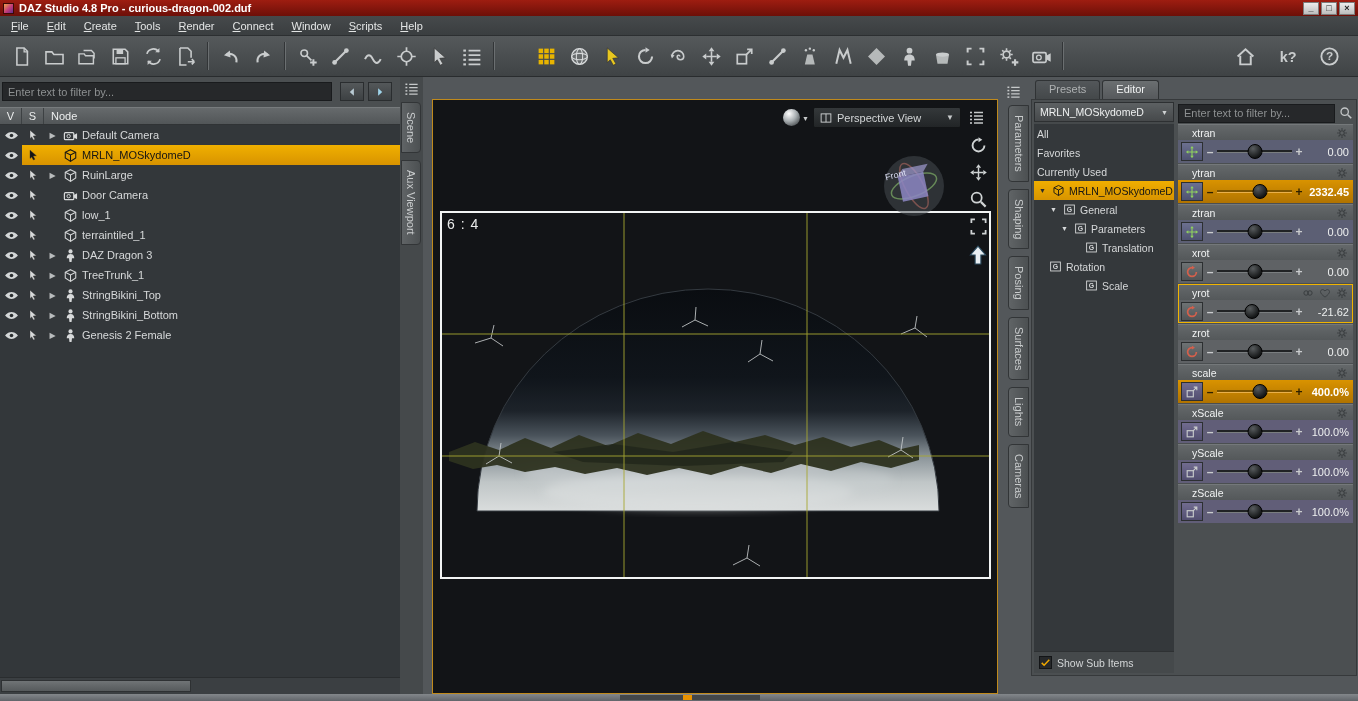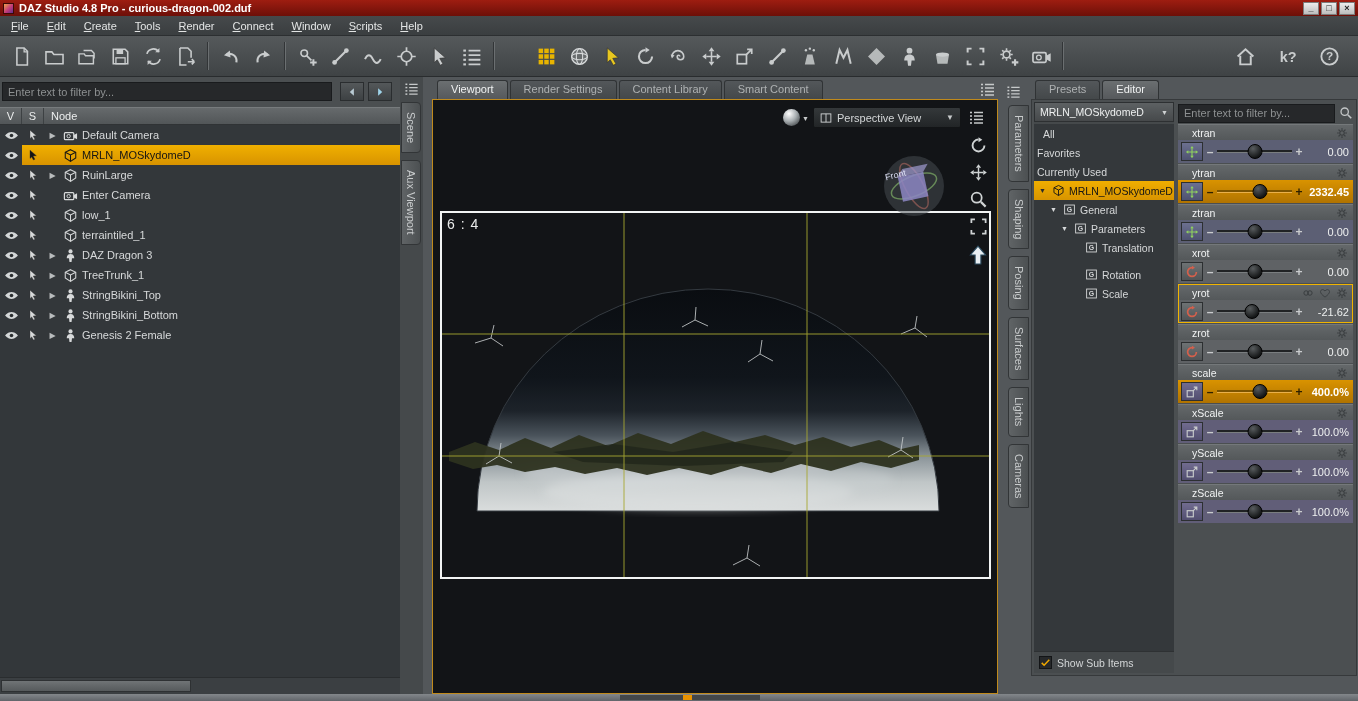--- a/index.html
+++ b/index.html
@@ -533,21 +533,21 @@
             </svg>
           </span>
           <span class="expander"></span>
           <span class="node-icon icon">
             <svg viewBox="0 0 16 16" xmlns="http://www.w3.org/2000/svg">
               <rect x="1.5" y="5" width="10" height="7.5" rx="1" fill="none" stroke="currentColor" stroke-width="1.3"></rect>
               <path d="M11.5 7.5 15 5.5v6.5l-3.5-2z" fill="currentColor"></path>
               <circle cx="6" cy="8.7" r="1.8" fill="none" stroke="currentColor"></circle>
             </svg>
           </span>
-          <span class="node-label">Enter Camera</span>
+          <span class="node-label">Door Camera</span>
         </div>
       </div>
       <div class="tree-row">
         <span class="eye-col icon">
           <svg viewBox="0 0 16 16" xmlns="http://www.w3.org/2000/svg">
             <path d="M1.2 8S4 4.3 8 4.3 14.8 8 14.8 8 12 11.7 8 11.7 1.2 8 1.2 8z" fill="currentColor"></path>
             <circle cx="8" cy="8" r="1.9" fill="#2a2d2f"></circle>
           </svg>
         </span>
         <div class="row-rest">
@@ -722,39 +722,20 @@
           <rect x="1" y="9.7" width="2" height="1.6"></rect>
           <rect x="1" y="13.2" width="2" height="1.6"></rect>
         </g>
       </svg>
     </div>
 <div class="vtab">Scene</div>
     <div class="vtab">Aux Viewport</div>
   </div>
 
 <div id="center">
-  <div class="tabs-row" id="center-tabs">
-    <div class="ctab active">Viewport</div>
-      <div class="ctab">Render Settings</div>
-      <div class="ctab">Content Library</div>
-      <div class="ctab">Smart Content</div>
-      <span class="tabs-pane-menu icon">
-        <svg viewBox="0 0 16 16" xmlns="http://www.w3.org/2000/svg">
-          <g stroke="currentColor" stroke-width="1.4">
-            <path d="M5 3.5h9M5 7h9M5 10.5h9M5 14h9"></path>
-          </g>
-          <g fill="currentColor">
-            <rect x="1" y="2.7" width="2" height="1.6"></rect>
-            <rect x="1" y="6.2" width="2" height="1.6"></rect>
-            <rect x="1" y="9.7" width="2" height="1.6"></rect>
-            <rect x="1" y="13.2" width="2" height="1.6"></rect>
-          </g>
-        </svg>
-      </span>
-  </div>
   <div id="viewport-pane">
     <svg id="scene3d" viewBox="0 0 564 593" preserveAspectRatio="none">
       <defs>
         <linearGradient id="domeG" x1="0" y1="0" x2="0" y2="1">
           <stop offset="0" stop-color="#0a0d11"></stop>
             <stop offset="0.40" stop-color="#10151b"></stop>
           <stop offset="0.55" stop-color="#1d232a"></stop>
             <stop offset="0.66" stop-color="#4a535b"></stop>
           <stop offset="0.76" stop-color="#8d969b"></stop>
             <stop offset="0.87" stop-color="#c0c6c7"></stop>
@@ -905,21 +886,21 @@
       <div class="ctab">Presets</div>
       <div class="ctab active">Editor</div>
     </div>
   <div id="param-body">
     <div id="group-col">
       <div id="node-selector">
         <span>MRLN_MOSkydomeD</span>
         <span class="chev">▼</span>
       </div>
       <div id="group-list">
-          <div class="group-item" style="padding-left: 9px;">
+          <div class="group-item" style="padding-left: 3px;">
             <span class="glabel">All</span>
           </div>
           <div class="group-item" style="padding-left: 3px;">
             <span class="glabel">Favorites</span>
           </div>
           <div class="group-item" style="padding-left: 3px;">
             <span class="glabel">Currently Used</span>
           </div>
           <div class="group-item selected" style="padding-left: 3px;">
             <span class="gexp">▼</span>
@@ -954,21 +935,21 @@
           <div class="group-item" style="padding-left: 36px;">
             <span class="gexp"></span>
             <span class="gicon icon">
               <svg viewBox="0 0 16 16" xmlns="http://www.w3.org/2000/svg">
                 <rect x="2" y="2.5" width="12" height="11" fill="none" stroke="currentColor" stroke-width="1.1"></rect>
                 <text x="8" y="11.2" text-anchor="middle" font-size="8.5" fill="currentColor" font-weight="bold">G</text>
               </svg>
             </span>
             <span class="glabel">Translation</span>
           </div>
-          <div class="group-item" style="padding-left: 36px; margin-top: 8px;">
+          <div class="group-item" style="">
             <span class="gexp"></span>
             <span class="gicon icon">
               <svg viewBox="0 0 16 16" xmlns="http://www.w3.org/2000/svg">
                 <rect x="2" y="2.5" width="12" height="11" fill="none" stroke="currentColor" stroke-width="1.1"></rect>
                 <text x="8" y="11.2" text-anchor="middle" font-size="8.5" fill="currentColor" font-weight="bold">G</text>
               </svg>
             </span>
             <span class="glabel">Rotation</span>
           </div>
           <div class="group-item" style="padding-left: 36px;">

